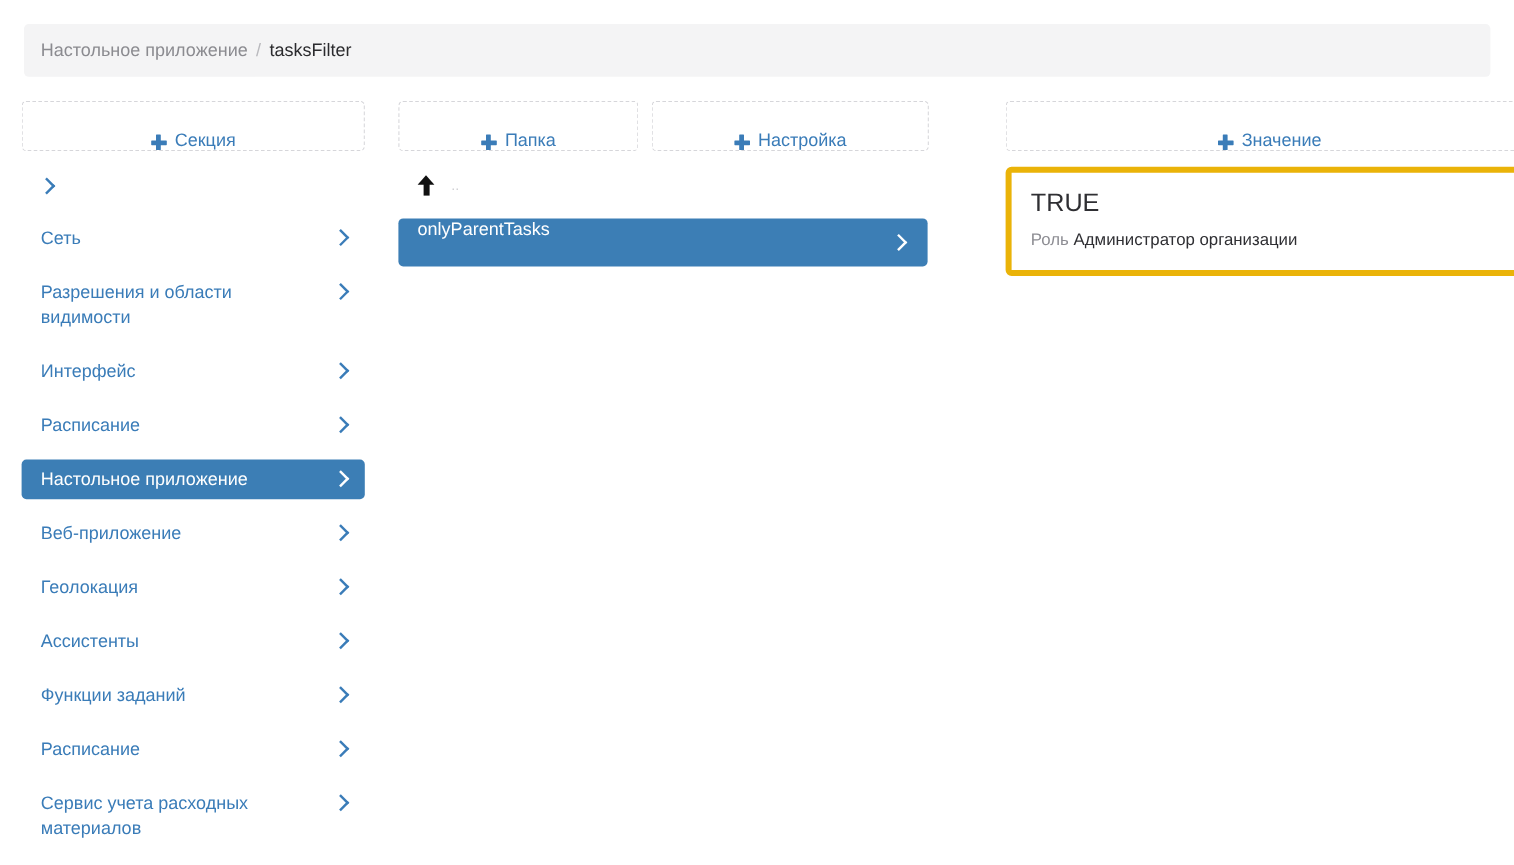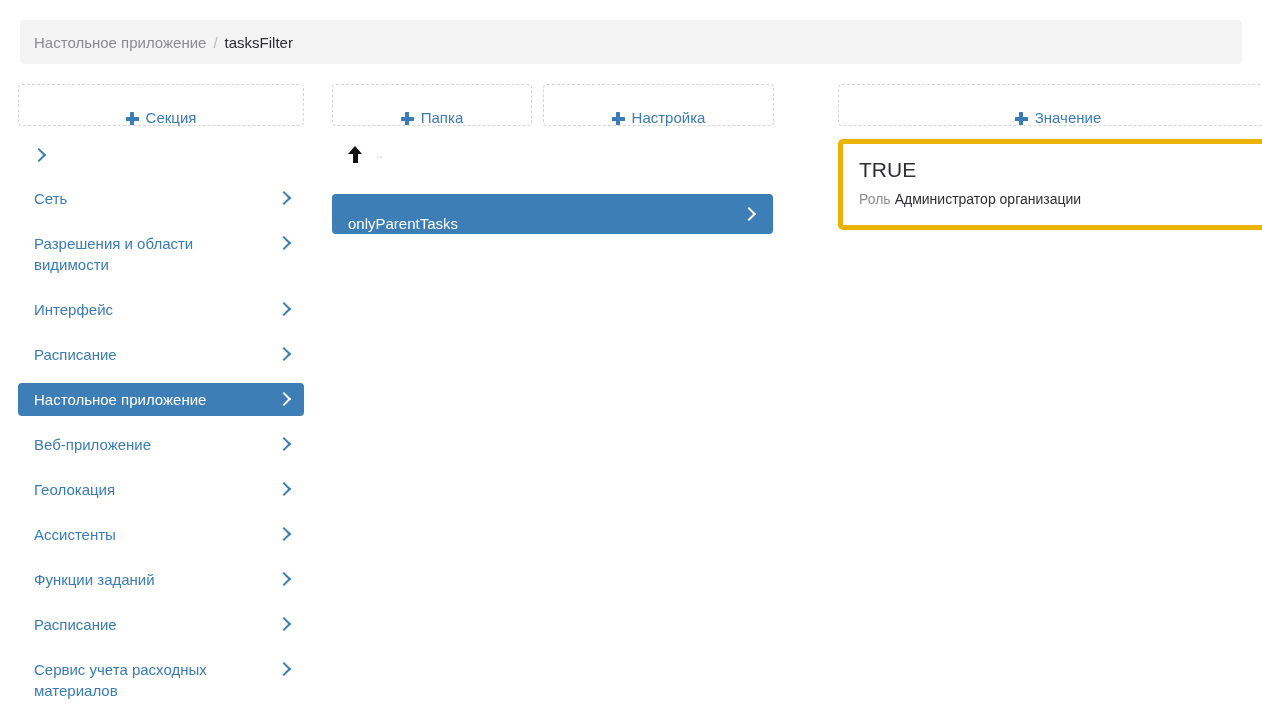--- a/index.html
+++ b/index.html
@@ -171,25 +171,24 @@
   
   .wide-row {
     position: absolute;
     left: 332px;
     top: 98px;
     width: 441px;
     height: 40px;
     background: #3c7eb5;
     border-radius: 4px;
     display: flex;
-    align-items: flex-end;
+    align-items: flex-start;
     justify-content: space-between;
     padding: 0 18px 0 16px;
     cursor: pointer;
-    margin-top: 12px;
   }
   .wide-row .row-label {
     font-size: 15px;
     color: #ffffff;
     line-height: 20px;
   }
   .wide-row .chev { align-self: center; margin-top: 0; }
   .wide-row .chev::before {
     border-right-color: #ffffff;
     border-top-color: #ffffff;

